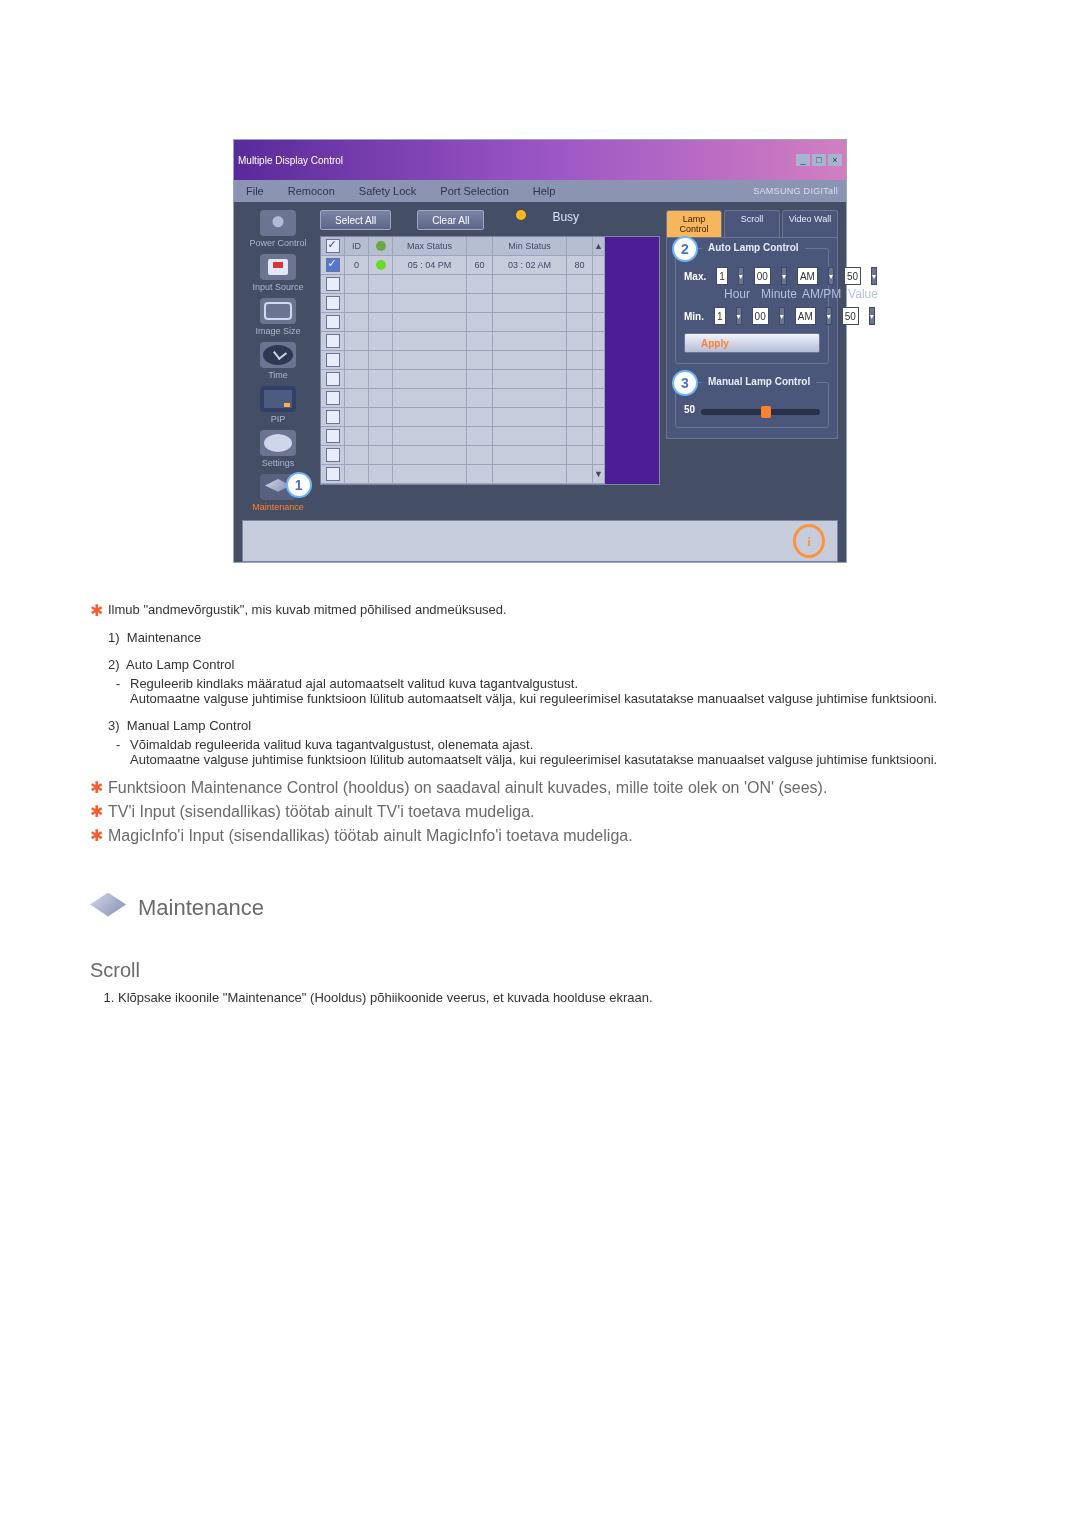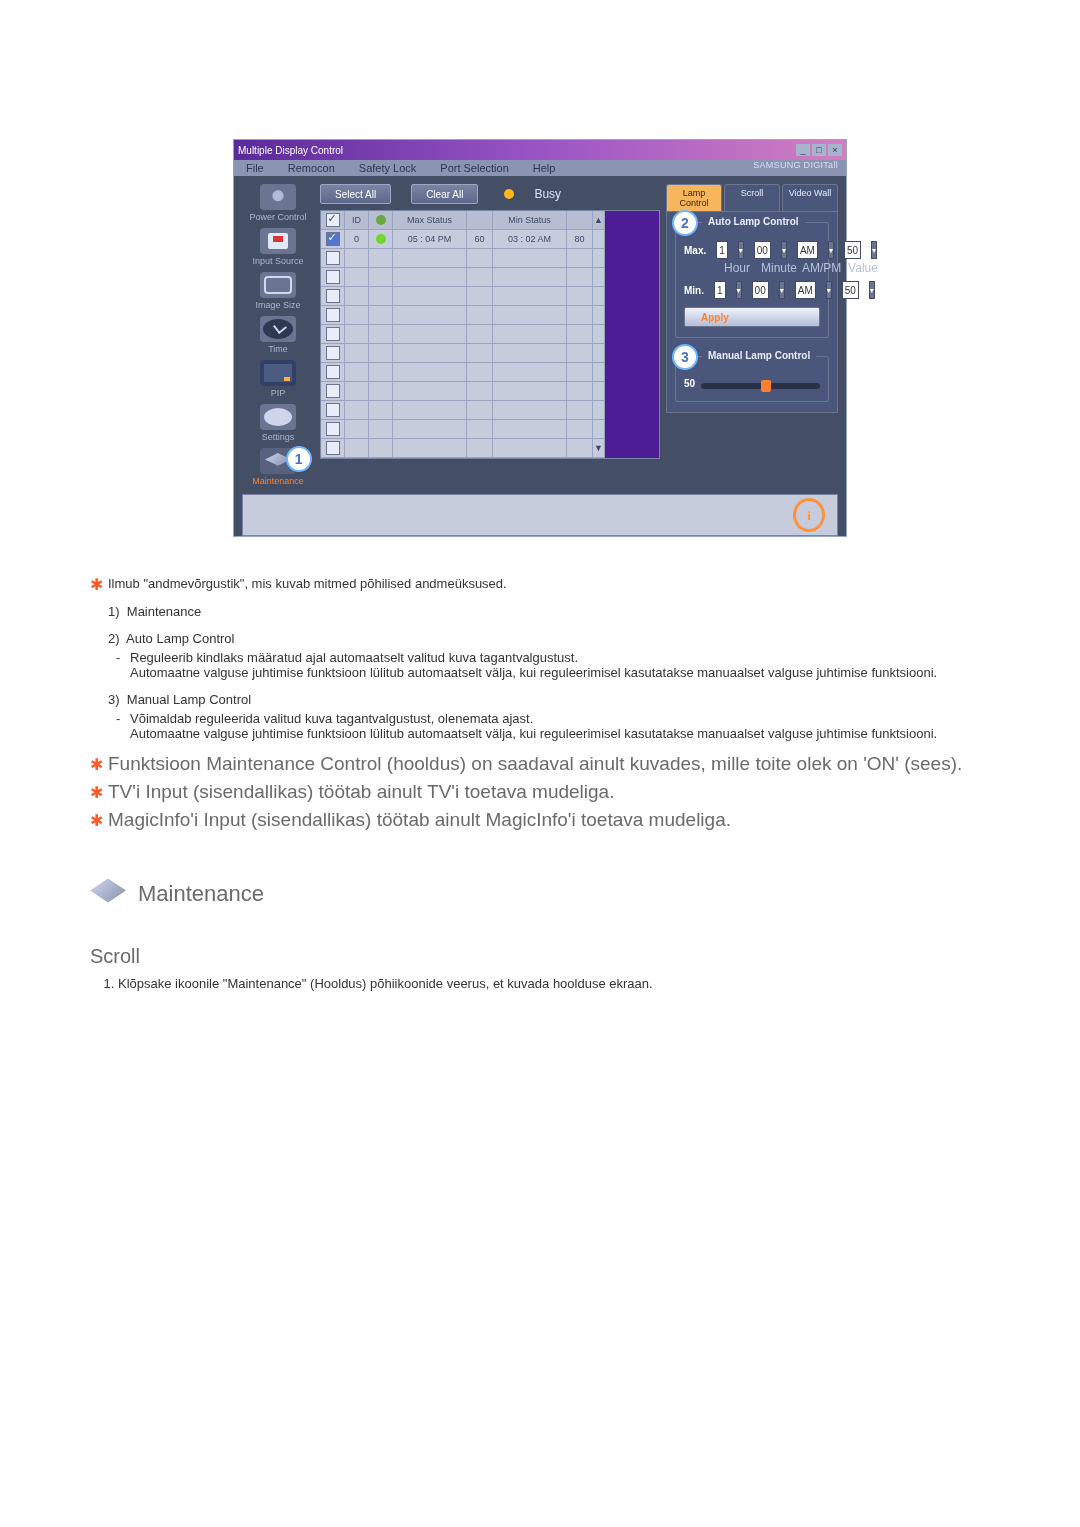--- a/index.html
+++ b/index.html
@@ -1,23 +1,23 @@
 <!DOCTYPE html>
 <html><head>
 <meta charset="utf-8">
 <style>
 html,body{margin:0;padding:0;background:#fff;color:#333}
 body{font-family:Arial,Helvetica,sans-serif;font-size:13px;width:1080px}
 .page{padding:0 90px 60px 90px}
 
 .app-window{width:612px;margin:140px auto 40px auto;box-shadow:0 0 0 1px #96a6c8;background:#444f66}
-.titlebar{height:20px;background:linear-gradient(to right,#5a2a9a,#9a55c5,#d27fc1);color:#fff;font-size:10px;display:flex;align-items:center;padding:0 4px}
+.titlebar{height:20px;background:linear-gradient(to right,#5a2a9a,#9a55c5,#d27fc1);color:#fff;font-size:10px;display:flex;align-items:center;padding:10px 4px}
 .titlebar .spacer{flex:1}
 .win-btn{width:14px;height:12px;background:#a7b4cd;margin-left:2px;font-size:9px;line-height:12px;text-align:center;color:#2b3650}
-.menubar{height:16px;background:#8b95b3;display:flex;font-size:11px;color:#2b3650}
+.menubar{height:22px;background:#8b95b3;display:flex;align-items:center;font-size:11px;color:#2b3650}
 .menu-item{padding:0 12px;height:100%;display:flex;align-items:center}
 .brand{margin-left:auto;color:#d9dff0;font-size:9px;letter-spacing:.3px;padding-right:8px}
 .body{display:flex;background:#444f66;padding:8px;gap:6px}
 
 .nav{width:72px;display:flex;flex-direction:column;align-items:center;gap:6px}
 .nav-item{display:flex;flex-direction:column;align-items:center;gap:2px;position:relative}
 .nav-label{font-size:9px;color:#aab5cf}
 .nav-item.active .nav-label{color:#ff802e}
 .nav-icon{width:36px;height:26px;border-radius:4px;background:#6b7591;position:relative}
 .ni-power{background:radial-gradient(circle at 50% 45%,#b1bbd7 5px,#6b7591 6px)}
@@ -29,21 +29,21 @@
 .ni-pip{background:#324068}
 .ni-pip::before{content:"";position:absolute;inset:4px;background:#4c5b80}
 .ni-pip::after{content:"";position:absolute;right:6px;bottom:5px;width:6px;height:4px;background:#ffb040}
 .ni-settings::before{content:"";position:absolute;inset:4px;border-radius:50%;background:#cfd6ec}
 .ni-maint{background:#58627e}
 .ni-maint::before{content:"";position:absolute;inset:5px;background:linear-gradient(135deg,#cfd6ec,#7a86a5);clip-path:polygon(50% 0,100% 40%,50% 80%,0 40%)}
 .badge{position:absolute;width:22px;height:22px;border-radius:50%;border:2px solid #6eb5ff;background:#fff;color:#4a72c8;font-weight:bold;font-size:14px;display:flex;align-items:center;justify-content:center}
 .nav .badge{right:-8px;bottom:14px}
 
 .center{flex:1;display:flex;flex-direction:column;gap:6px}
-.btn-row{display:flex;gap:20px;align-items:center}
+.btn-row{display:flex;gap:26px;align-items:flex-start}
 .tbtn{height:18px;padding:0 14px;font-size:10px;color:#fff;border:1px solid #9ba7c6;border-radius:2px;background:linear-gradient(#7a85a4,#5c678a);display:flex;align-items:center}
 .busy-dot{width:10px;height:10px;border-radius:50%;background:#ffb71b;margin-left:6px}
 .busy-lbl{font-size:12px;color:#dbe2f3}
 .grid{border:1px solid #7a85a4;background:#4c1d95}
 .ghead,.grow{display:grid;grid-template-columns:24px 24px 24px 74px 26px 74px 26px 12px}
 .ghead>div,.grow>div{border-right:1px solid #9aa4bf;border-bottom:1px solid #9aa4bf;font-size:9px;color:#3e4a68;display:flex;align-items:center;justify-content:center;height:18px;background:#c7ccdc}
 .ghead>div{background:#b8bed2}
 .gchk{width:12px;height:12px;background:#e8edf9;border:1px solid #6b7591;position:relative}
 .gchk.hdr::after{content:"✓";position:absolute;left:1px;top:-2px;font-size:11px;color:#3e4a68}
 .gchk.on{background:#5576cc}
@@ -76,21 +76,21 @@
 
 .star{width:14px;height:14px;display:inline-block;position:relative;vertical-align:middle;margin-right:4px}
 .star::before{content:"✱";position:absolute;color:#ff5a2a;font-size:16px;left:0;top:-3px}
 .doc-list{list-style:none;padding-left:0;margin:12px 0}
 .doc-list>li{margin-bottom:8px}
 .numlist{list-style:none;padding-left:18px;margin:6px 0}
 .numlist>li{margin-bottom:12px}
 .dash{list-style:none;padding-left:22px;margin:4px 0}
 .dash>li{position:relative;margin-bottom:2px}
 .dash>li::before{content:"- ";position:absolute;left:-14px}
-.note-line{margin:6px 0;font-size:19px;color:#6a6a6a}
+.note-line{margin:6px 0;font-size:16px;color:#6a6a6a}
 .note-line .txt{color:#6a6a6a}
 .sec-head{display:flex;align-items:center;gap:12px;margin-top:48px}
 .sec-head .sh-icon{width:36px;height:30px;background:linear-gradient(135deg,#d2d9ee,#7a86a5);clip-path:polygon(50% 0,100% 40%,50% 80%,0 40%);position:relative}
 .sec-head h2{margin:0;font-size:22px;color:#6a6a6a;font-weight:400}
 h3{font-size:20px;color:#6a6a6a;font-weight:400;margin:36px 0 8px 0}
 .olist{list-style:decimal;padding-left:28px;margin:8px 0;color:#333}
 </style>
 </head>
 <body>
 

